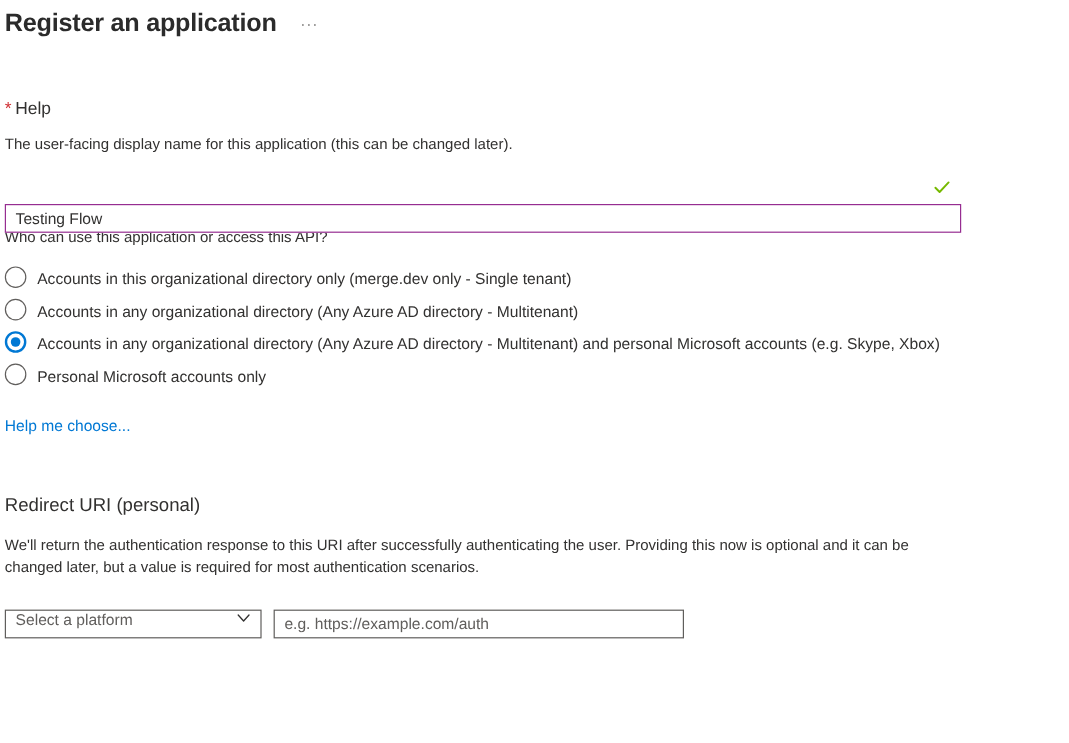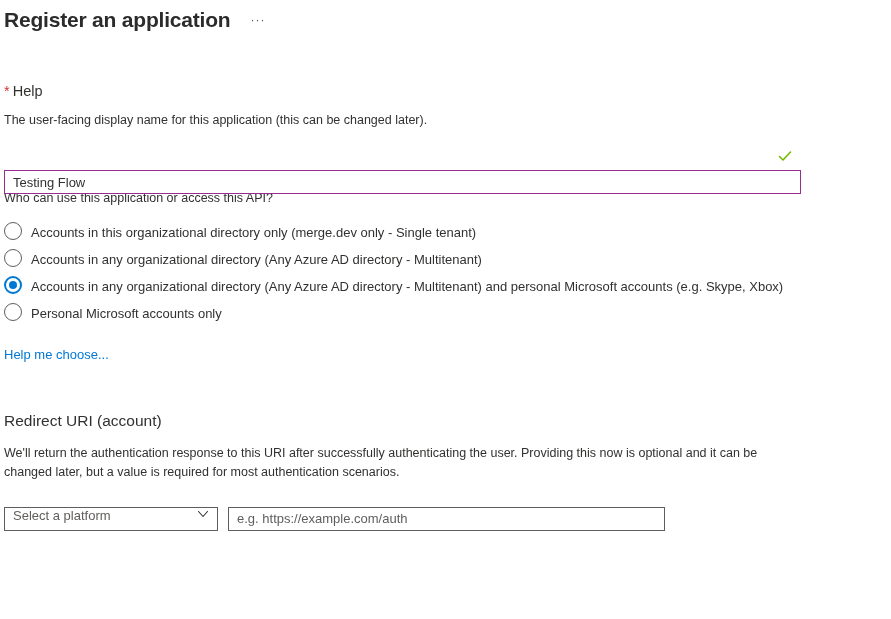--- a/index.html
+++ b/index.html
@@ -93,21 +93,21 @@
   .platform-select {
     width: 214px; height: 24px;
     border: 1px solid #605e5c; background: #fff;
     display: flex; align-items: flex-start; justify-content: space-between;
     padding: 0 8px; cursor: pointer;
   }
   .platform-select-text { font-size: 13px; color: #605e5c; }
   .chevron-down { width: 12px; height: 12px; flex: 0 0 12px; }
   .uri-input {
     margin-left: 10px;
-    width: 437px; height: 24px;
+    width: 342px; height: 24px;
     border: 1px solid #605e5c; background: #fff;
     font-family: "Liberation Sans", "DejaVu Sans", sans-serif;
     font-size: 13px; color: #323130;
     padding: 0 8px; outline: none;
   }
   .uri-input::placeholder { color: #605e5c; opacity: 1; }
 </style>
 </head>
 <body>
 
@@ -158,21 +158,21 @@
       <span class="radio-circle">
           <span class="radio-dot"></span>
         </span>
       <span class="radio-label">Personal Microsoft accounts only</span>
     </div>
   </div>
 
   <a class="help-link" href="#">Help me choose...</a>
 
   
-  <h2 class="section-heading redirect-heading">Redirect URI (account)</h2>
+  <h2 class="section-heading redirect-heading">Redirect URI (personal)</h2>
   <div class="redirect-desc">We'll return the authentication response to this URI after successfully authenticating the user. Providing this now is optional and it can be changed later, but a value is required for most authentication scenarios.</div>
 
   <div class="redirect-controls">
     <div class="platform-select">
       <span class="platform-select-text">Select a platform</span>
       <svg class="chevron-down" viewBox="0 0 12 12">
         <path d="M1.5 3.5 L6 8.5 L10.5 3.5" fill="none" stroke="#323130" stroke-width="1.1" stroke-linecap="round" stroke-linejoin="round"></path>
       </svg>
     </div>
     <input class="uri-input" type="text" placeholder="e.g. https://example.com/auth" style="">

